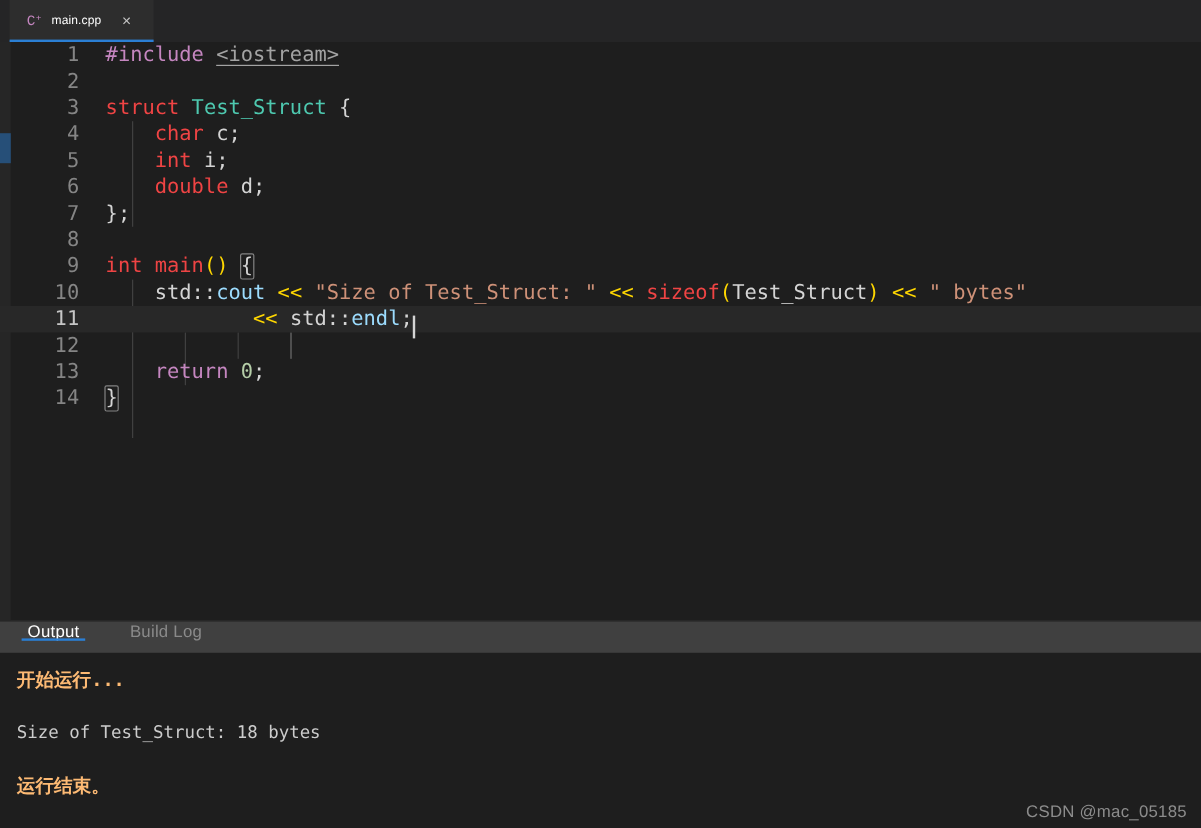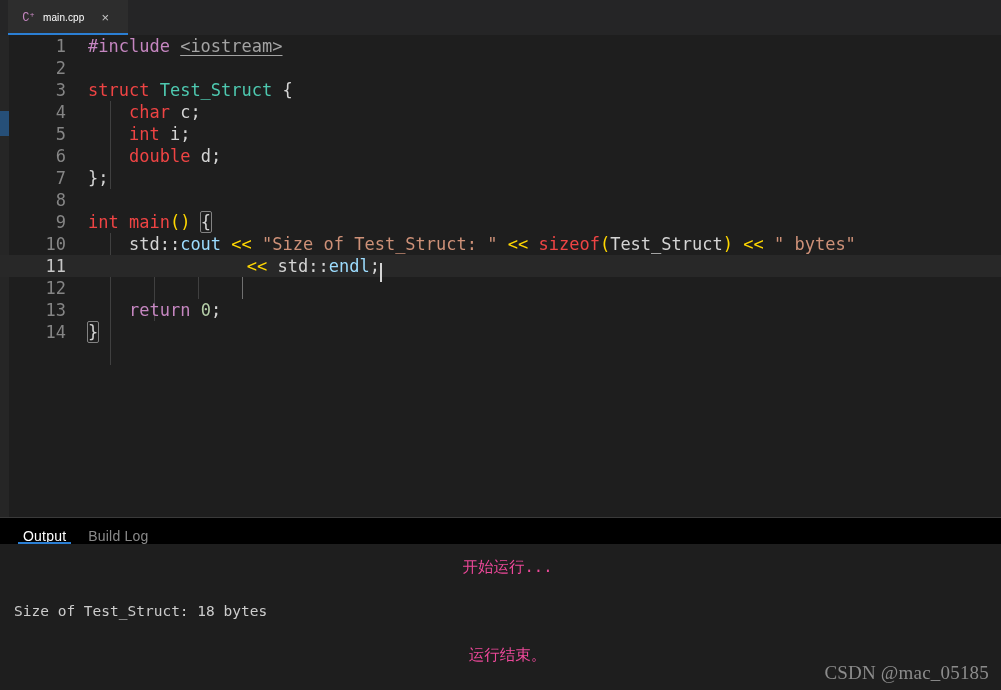--- a/index.html
+++ b/index.html
@@ -116,21 +116,20 @@
   .code-line {
     position: relative;
     height: 22px;
     display: flex;
     align-items: center;
     white-space: pre;
   }
   .code-line.active-line {
     background: #282828;
     box-shadow: inset 0 0 0 0 transparent;
-    gap: 36px;
   }
   .gutter {
     width: 88px;
     min-width: 88px;
     text-align: right;
     padding-right: 22px;
     box-sizing: border-box;
     color: #858585;
     font-size: 17px;
     user-select: none;
@@ -201,23 +200,24 @@
     height: 172px;
     min-height: 172px;
     background: #1e1e1e;
     display: flex;
     flex-direction: column;
   }
   .panel-tabs {
     height: 26px;
     min-height: 26px;
     display: flex;
-    align-items: flex-end;
+    align-items: flex-start;
     padding-left: 12px;
-    background: #000000;
+    background: #404040;
+    gap: 20px;
   }
   .panel-tab {
     position: relative;
     display: flex;
     align-items: center;
     padding: 0 11px;
     font-size: 14px;
     color: #8a8a8a;
     letter-spacing: 0.2px;
   }
@@ -232,30 +232,30 @@
   .panel-body {
     flex: 1 1 auto;
     padding: 12px 0 0 14px;
     font-family: "DejaVu Sans Mono", "Liberation Mono", monospace;
     font-size: 14.5px;
     line-height: 22px;
     overflow: hidden;
   }
   .out-line { white-space: pre; height: 22px; }
   .out-line.spacer { height: 22px; }
-  .out-green { color: #ec4899; font-weight: normal; font-size: 15.5px; text-align: center; }
+  .out-green { color: #fdba74; font-weight: bold; font-size: 15.5px; }
   .out-plain { color: #cccccc; }
 
   .watermark {
     position: absolute;
     right: 12px;
     bottom: 6px;
     color: #8c8c8c;
-    font-size: 19px;
-    font-family: Liberation Serif, serif;
+    font-size: 14px;
+    font-family: Liberation Sans, sans-serif;
     letter-spacing: 0.2px;
     margin-left: 48px;
   }
 </style>
 </head>
 <body>
 
 <div id="app">
 
   <div class="tabbar">

